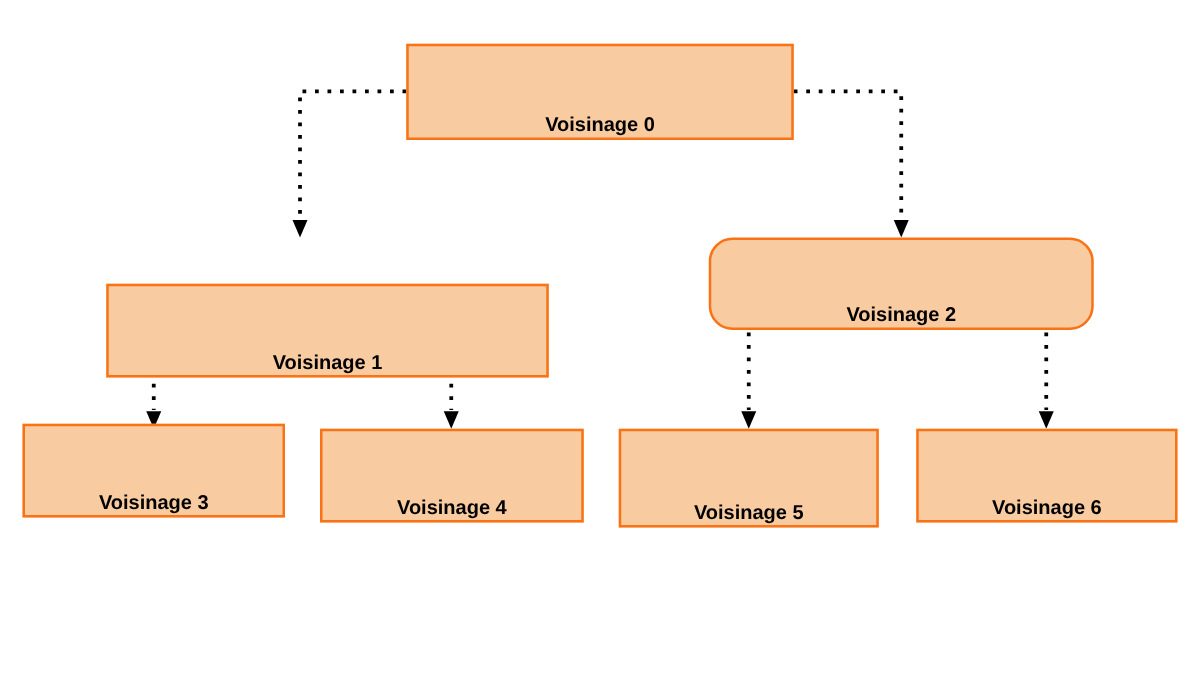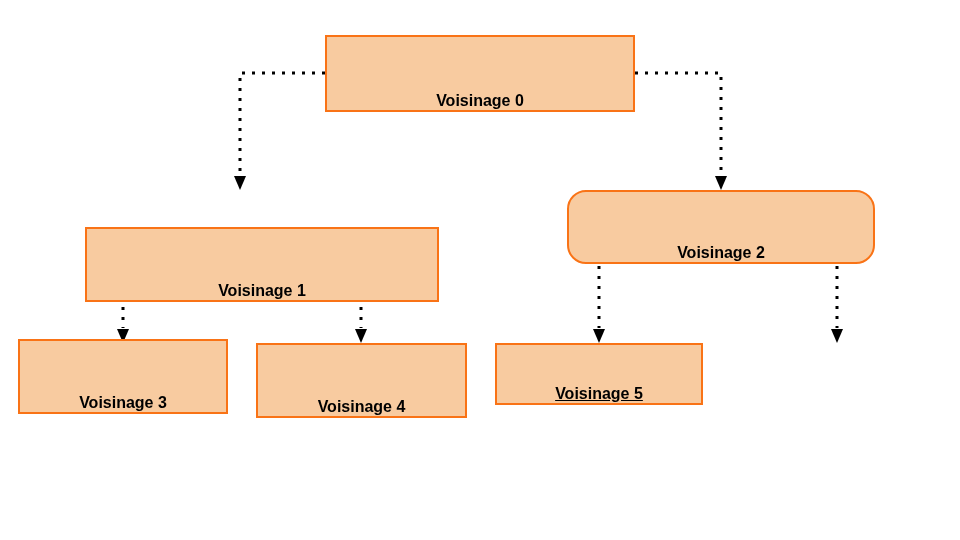--- a/index.html
+++ b/index.html
@@ -36,21 +36,21 @@
     text-align: center;
   }
   
   .node-v0 { left: 325px; top: 35px;  width: 310px; height: 77px; }
   
   .node-v1 { left: 85px;  top: 190px; width: 354px; height: 75px; margin-top: 37px; }
   .node-v2 { left: 567px; top: 190px; width: 308px; height: 74px; border-radius: 19px; }
   
   .node-v3 { left: 18px;  top: 339px; width: 210px; height: 75px; }
   .node-v4 { left: 256px; top: 343px; width: 211px; height: 75px; }
-  .node-v5 { left: 495px; top: 343px; width: 208px; height: 62px; text-decoration: underline; }
+  .node-v5 { left: 495px; top: 343px; width: 208px; height: 79px; }
   .node-v6 { left: 733px; top: 343px; width: 209px; height: 75px; }
 
   .dotted {
     stroke: #000000;
     stroke-width: 3;
     fill: none;
     stroke-dasharray: 3 7;
     stroke-linecap: butt;
   }
   .arrowhead {
@@ -107,14 +107,17 @@
   </div>
   <div class="node node-v3">
     <span>Voisinage 3</span>
   </div>
   <div class="node node-v4">
     <span>Voisinage 4</span>
   </div>
   <div class="node node-v5">
     <span>Voisinage 5</span>
   </div>
+  <div class="node node-v6">
+    <span>Voisinage 6</span>
+  </div>
 
 </div>
 
 </body></html>

